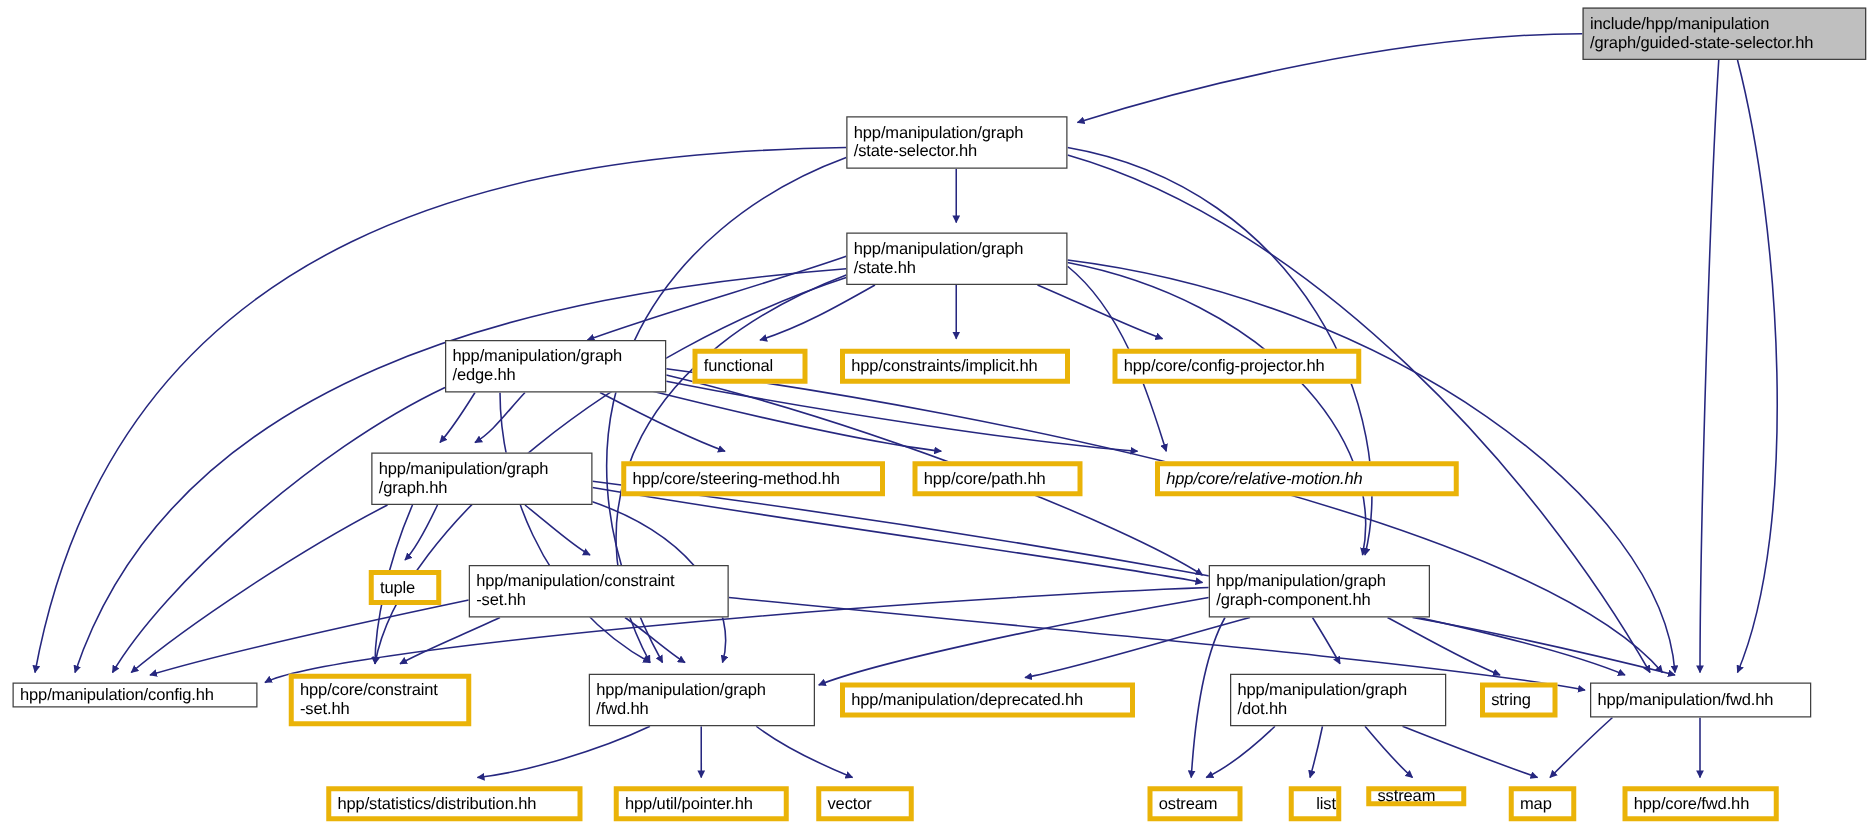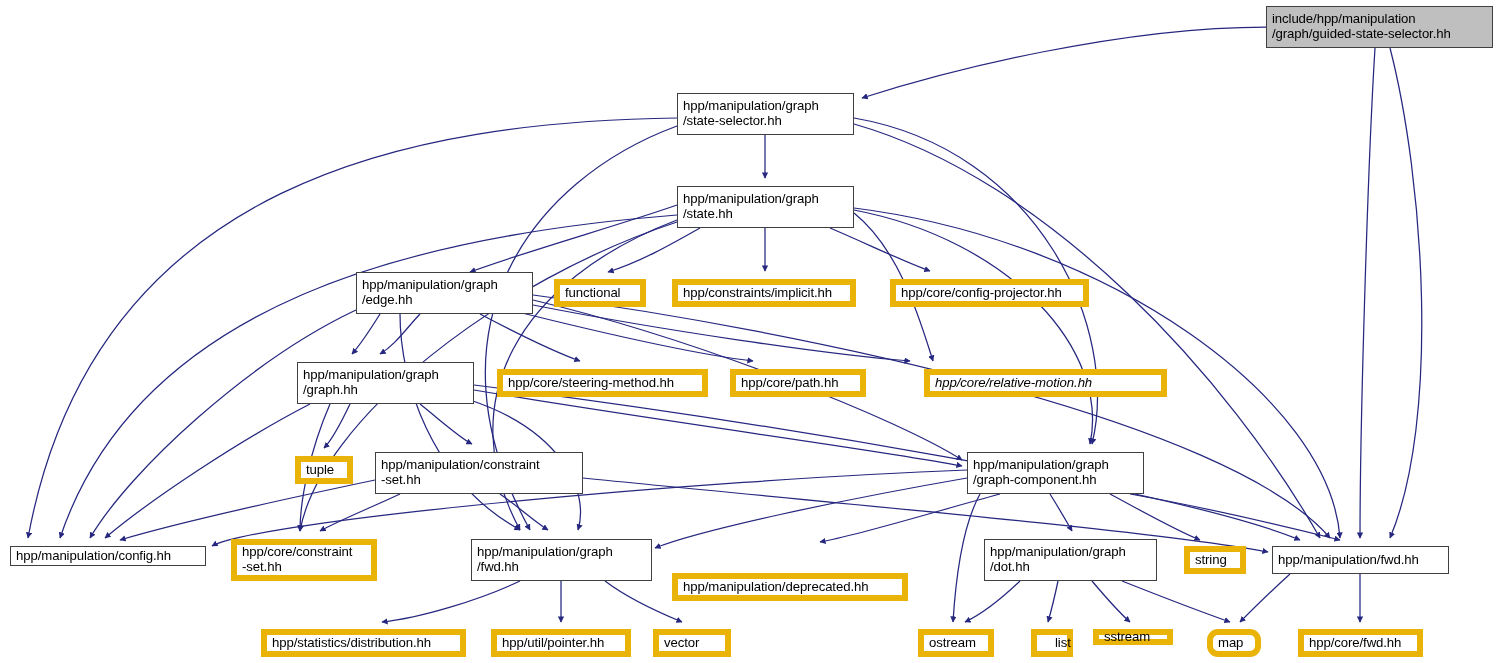--- a/index.html
+++ b/index.html
@@ -33,21 +33,21 @@
     align-items: center;
     justify-content: center;
     line-height: 1.12;
     font-size: 13.2px;
     color: #000000;
     background: #ffffff;
     white-space: pre-line;
     letter-spacing: -0.1px;
   }
   .node.ext {
-    border: 6px solid #eab308;
+    border: 4px solid #eab308;
   }
   .node.proj {
     border: 1.6px solid #404040;
   }
   .node.root {
     border: 1.6px solid #404040;
     background: #bfbfbf;
   }
   .node .lbl {
     display: block;
@@ -143,27 +143,27 @@
       <div class="node ext" style="left: 295px; top: 456px; width: 58px; height: 28px;"><span class="lbl">tuple</span></div>
       <div class="node proj" style="left: 375px; top: 452px; width: 208px; height: 42px;"><span class="lbl">hpp/manipulation/constraint
 -set.hh</span></div>
       <div class="node proj" style="left: 967px; top: 452px; width: 177px; height: 42px;"><span class="lbl">hpp/manipulation/graph
 /graph-component.hh</span></div>
       <div class="node proj" style="left: 10px; top: 546px; width: 196px; height: 20px;"><span class="lbl">hpp/manipulation/config.hh</span></div>
       <div class="node ext" style="left: 231px; top: 539px; width: 146px; height: 42px;"><span class="lbl">hpp/core/constraint
 -set.hh</span></div>
       <div class="node proj" style="left: 471px; top: 539px; width: 181px; height: 42px;"><span class="lbl">hpp/manipulation/graph
 /fwd.hh</span></div>
-      <div class="node ext" style="left: 672px; top: 573px; width: 236px; height: 28px;"><span class="lbl">hpp/manipulation/deprecated.hh</span></div>
+      <div class="node ext" style="left: 672px; top: 546px; width: 236px; height: 28px;"><span class="lbl">hpp/manipulation/deprecated.hh</span></div>
       <div class="node proj" style="left: 984px; top: 539px; width: 173px; height: 42px;"><span class="lbl">hpp/manipulation/graph
 /dot.hh</span></div>
       <div class="node ext" style="left: 1184px; top: 546px; width: 62px; height: 28px;"><span class="lbl">string</span></div>
       <div class="node proj" style="left: 1272px; top: 546px; width: 177px; height: 28px;"><span class="lbl">hpp/manipulation/fwd.hh</span></div>
       <div class="node ext" style="left: 261px; top: 629px; width: 205px; height: 28px;"><span class="lbl">hpp/statistics/distribution.hh</span></div>
       <div class="node ext" style="left: 491px; top: 629px; width: 140px; height: 28px;"><span class="lbl">hpp/util/pointer.hh</span></div>
       <div class="node ext" style="left: 653px; top: 629px; width: 78px; height: 28px;"><span class="lbl">vector</span></div>
       <div class="node ext" style="left: 918px; top: 629px; width: 76px; height: 28px;"><span class="lbl">ostream</span></div>
       <div class="node ext" style="left: 1031px; top: 629px; width: 42px; height: 28px; padding-left: 13px;"><span class="lbl">list</span></div>
       <div class="node ext" style="left: 1093px; top: 629px; width: 80px; height: 16px;"><span class="lbl">sstream</span></div>
-      <div class="node ext" style="left: 1207px; top: 629px; width: 54px; height: 28px; border-radius: 11px;"><span class="lbl">map</span></div>
+      <div class="node ext" style="left: 1207px; top: 629px; width: 54px; height: 28px;"><span class="lbl">map</span></div>
       <div class="node ext" style="left: 1298px; top: 629px; width: 125px; height: 28px;"><span class="lbl">hpp/core/fwd.hh</span></div>
     </div>
 </div>
 
 </body></html>

